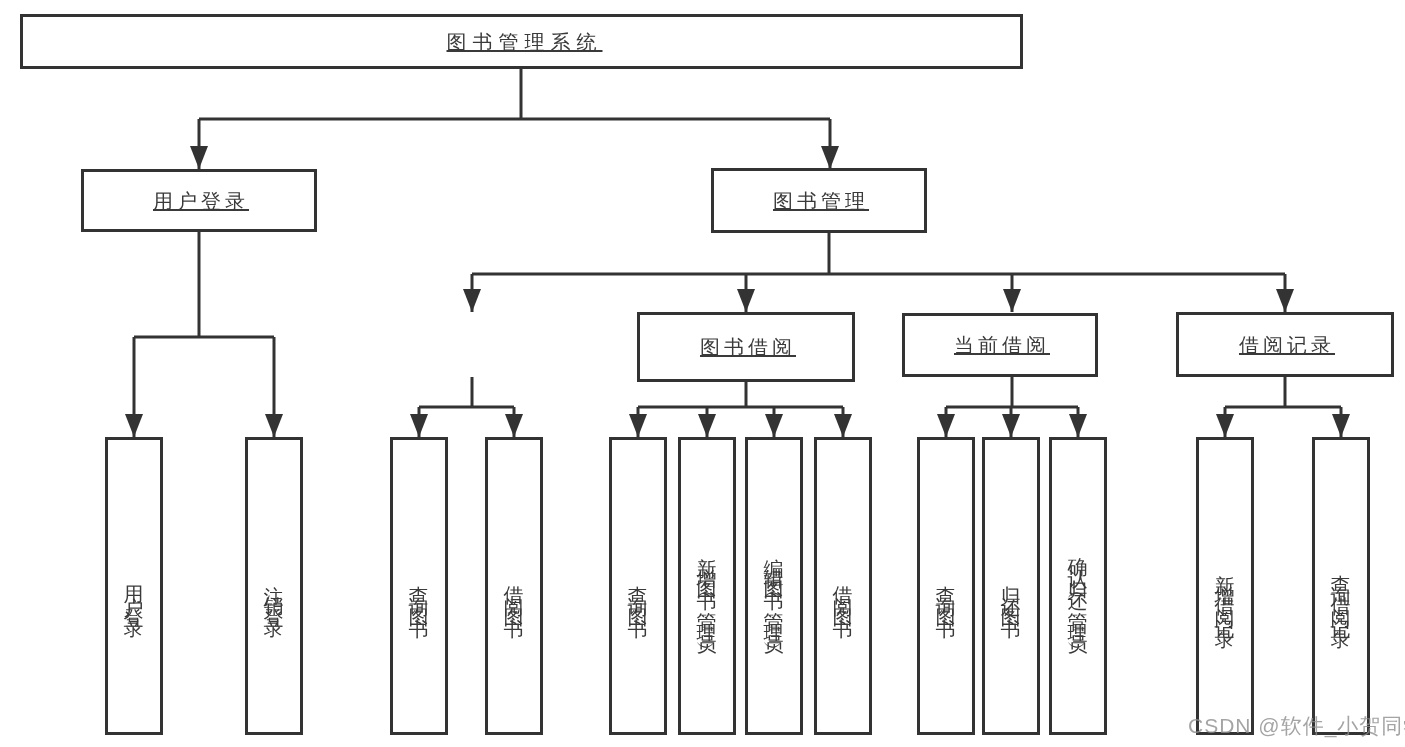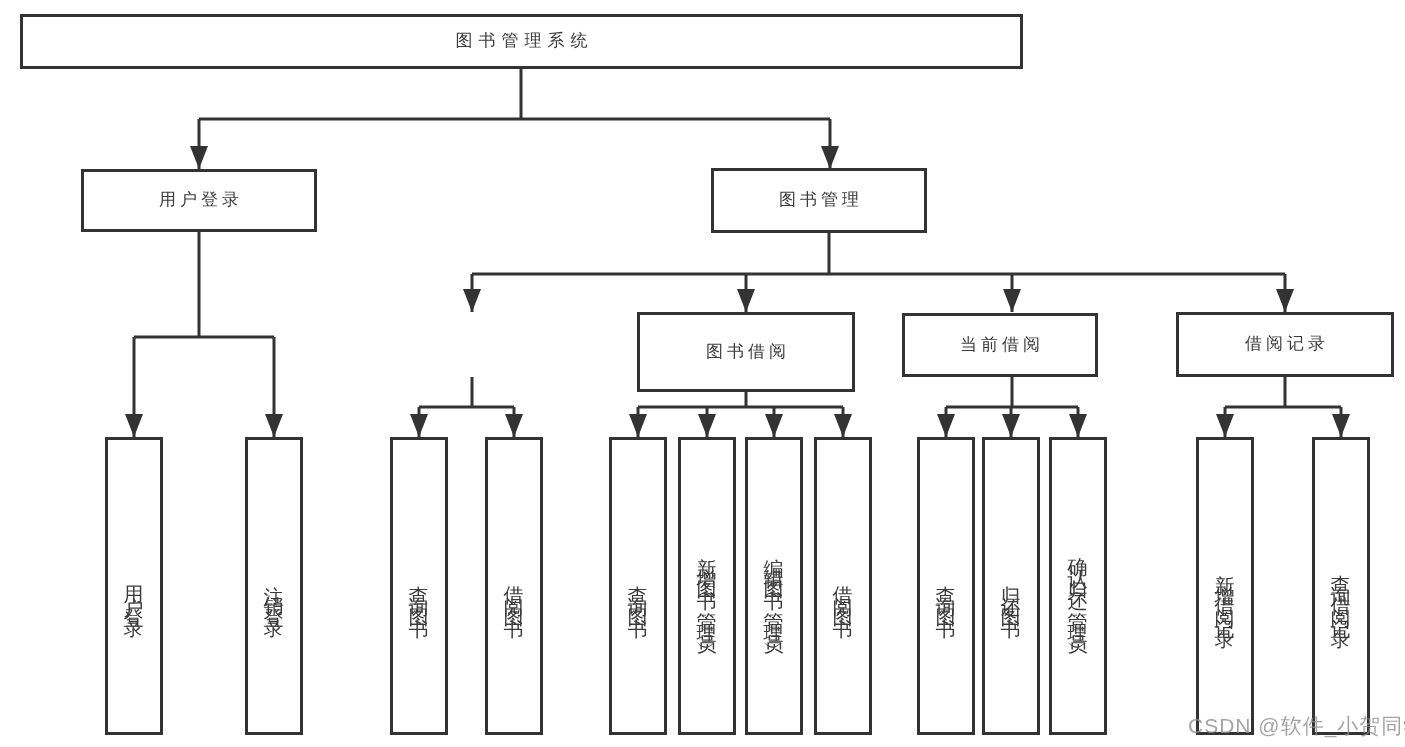--- a/index.html
+++ b/index.html
@@ -25,25 +25,26 @@
     position:absolute;
     box-sizing:border-box;
     border:3px solid var(--border);
     background:#ffffff;
     display:flex;
     align-items:center;
     justify-content:center;
     color:var(--text);
   }
   .node.h .lbl{
-    font-size:17px;
+    font-size:20px;
     letter-spacing:4px;
     margin-right:-4px;
     white-space:nowrap;
     line-height:1.2;
+    text-decoration:underline;
   }
   .node.h.root .lbl{
     letter-spacing:6px;
     margin-right:-6px;
   }
   .node.v .lbl{
     writing-mode:vertical-rl;
     text-orientation:mixed;
     font-size:20px;
     line-height:1;
@@ -136,21 +137,21 @@
     <span class="lbl">图书管理系统</span>
   </div>
 
   <div class="node h" style="left:81px;top:169px;width:236px;height:63px">
     <span class="lbl">用户登录</span>
   </div>
   <div class="node h" style="left:711px;top:168px;width:216px;height:65px">
     <span class="lbl">图书管理</span>
   </div>
 
-  <div class="node h" style="left:637px;top:312px;width:218px;height:80px">
+  <div class="node h" style="left:637px;top:312px;width:218px;height:70px">
     <span class="lbl">图书借阅</span>
   </div>
   <div class="node h" style="left:902px;top:313px;width:196px;height:64px">
     <span class="lbl">当前借阅</span>
   </div>
   <div class="node h" style="left:1176px;top:312px;width:218px;height:65px">
     <span class="lbl">借阅记录</span>
   </div>
 
   <div class="node v" style="left:105px;top:437px;width:58px;height:298px">

